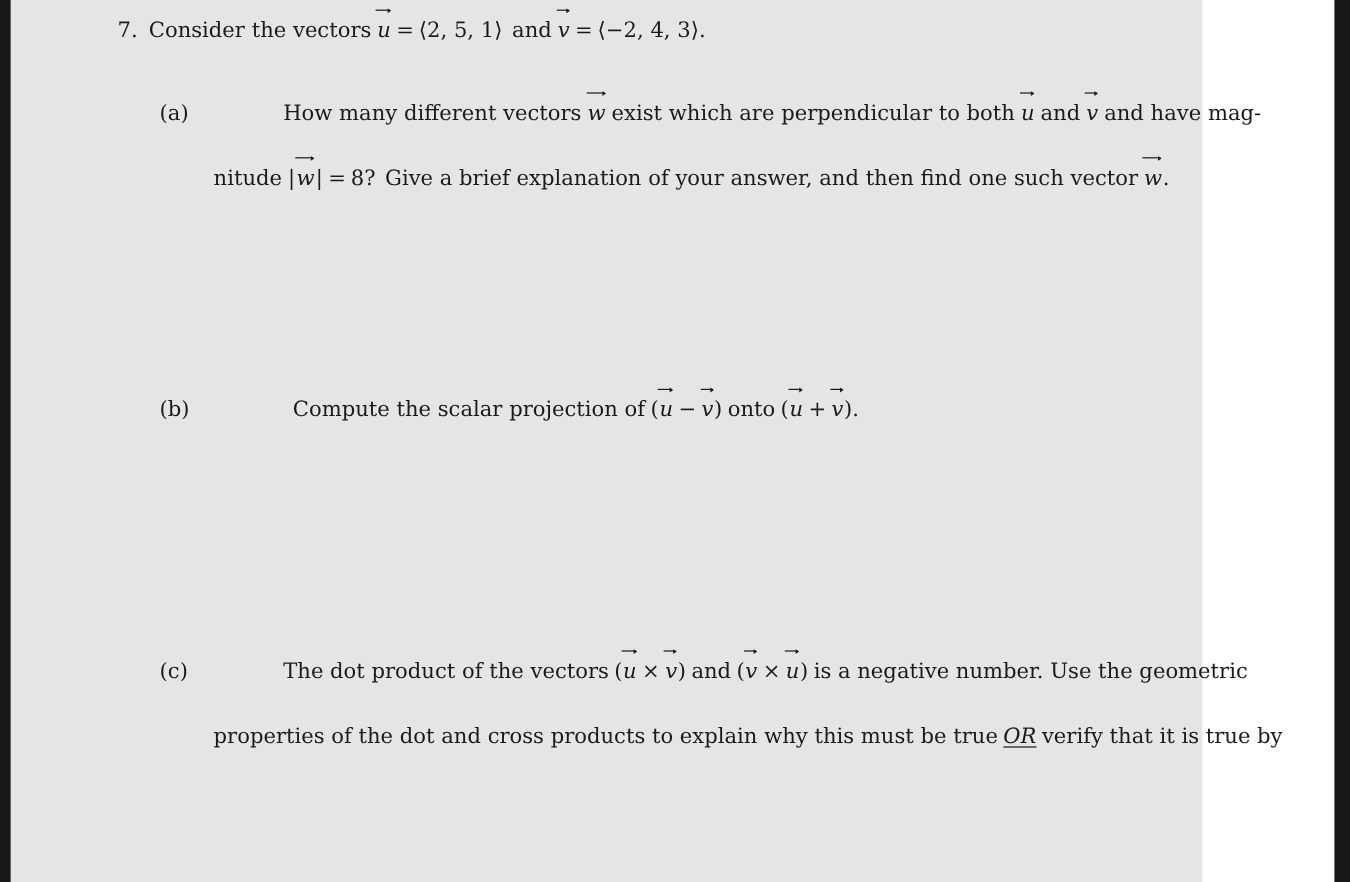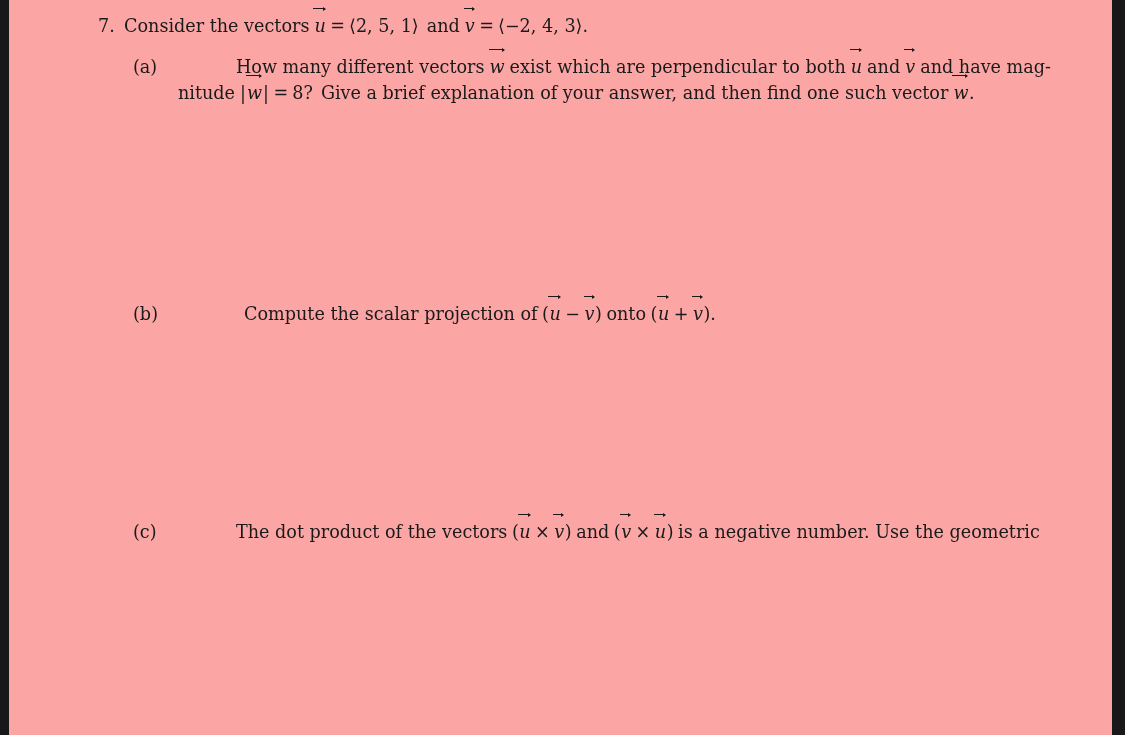--- a/index.html
+++ b/index.html
@@ -22,23 +22,23 @@
     bottom: 0;
     background: #18181a;
   }
   .band-left  { left: 0;  width: 9px; }
   .band-right { left: 1112px; right: 0; }
 
   .page {
     position: absolute;
     left: 9px;
     top: 0;
-    width: 1103px;
+    width: 993px;
     height: 735px;
-    background: #fca5a5;
+    background: #e5e5e5;
   }
 
   .problem {
     position: absolute;
     left: 0;
     top: 0;
     width: 1103px;
     color: #1a1a1a;
     font-size: 17.6px;
     line-height: 26px;
@@ -62,20 +62,21 @@
     left: 124px;
     width: 945px;
   }
   .part-a { top: 54px; }
   .part-b { top: 301px; }
   .part-c { top: 519px; }
 
   .part-line {
     white-space: nowrap;
     height: 26px;
+    margin-top: 28px;
   }
   .part-label {
     display: inline-block;
     width: 42px;
   }
   .part-gap {
     display: inline-block;
     width: 61px;
   }
   .part-cont {
@@ -148,16 +149,19 @@
     <div class="part part-b">
       <div class="part-line">
         <span class="part-label">(b)</span><span class="part-gap"></span><span class="sp-wide"></span><span>Compute the scalar projection of</span><span class="sp"></span><span><span>(</span><span class="vec">u</span><span class="op">−</span><span class="vec">v</span><span>)</span></span><span class="sp"></span><span>onto</span><span class="sp"></span><span><span>(</span><span class="vec">u</span><span class="op">+</span><span class="vec">v</span><span>)</span></span><span>.</span>
       </div>
     </div>
 
     <div class="part part-c">
       <div class="part-line">
         <span class="part-label">(c)</span><span class="part-gap"></span><span>The dot product of the vectors</span><span class="sp"></span><span><span>(</span><span class="vec">u</span><span class="op">×</span><span class="vec">v</span><span>)</span></span><span class="sp"></span><span>and</span><span class="sp"></span><span><span>(</span><span class="vec">v</span><span class="op">×</span><span class="vec">u</span><span>)</span></span><span class="sp"></span><span>is a negative number.  Use the geometric</span>
       </div>
+      <div class="part-line">
+        <span class="part-cont"></span><span>properties of the dot and cross products to explain why this must be true</span><span class="sp"></span><span class="emph-or">OR</span><span class="sp"></span><span>verify that it is true by</span>
+      </div>
     </div>
 
   </div>
 </div>
 
 </body></html>

